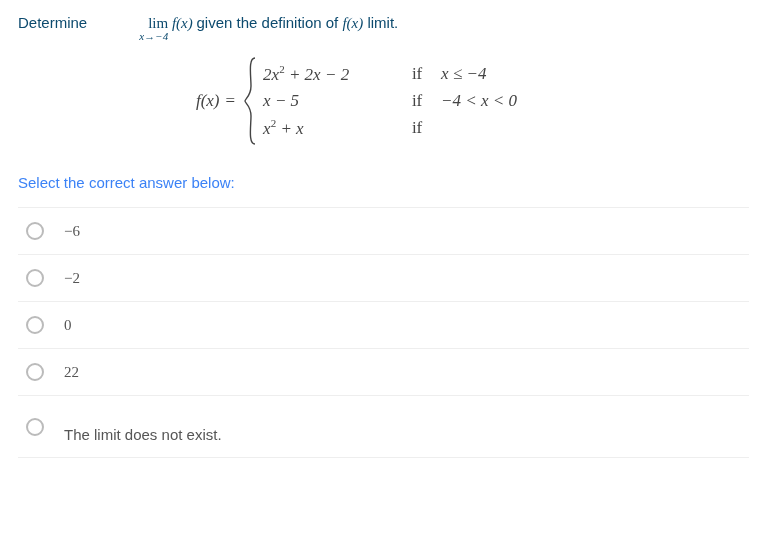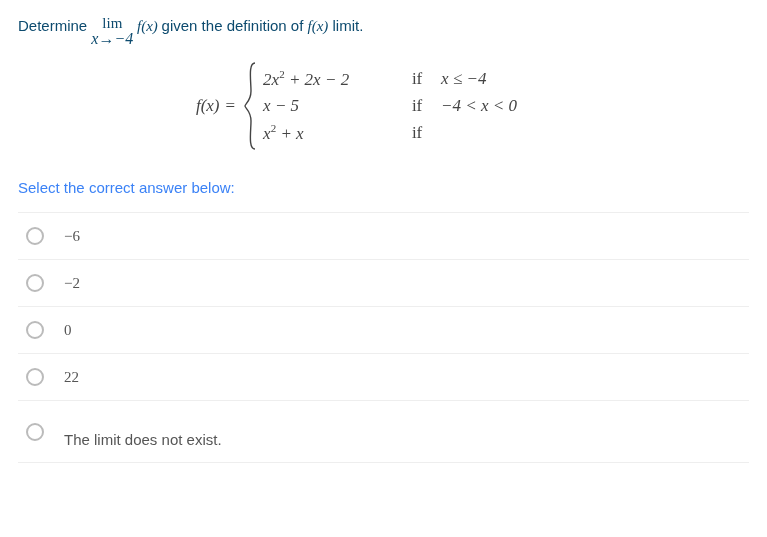--- a/index.html
+++ b/index.html
@@ -13,28 +13,29 @@
     font-size: 15px;
   }
   .question-text {
     color: #0c4a6e;
     margin-bottom: 18px;
   }
   .math { font-family: "Times New Roman", serif; font-style: italic; }
   .limit {
     display: inline-flex;
     flex-direction: column;
-    align-items: center;
+    align-items: flex-end;
     vertical-align: middle;
     line-height: 1;
     position: relative;
     top: 4px;
+    margin-left: 48px;
   }
   .limit .top { font-size: 15px; font-style: normal; }
-  .limit .bot { font-size: 16px; }
+  .limit .bot { font-size: 11px; }
   .piecewise-wrap {
     display: flex;
     justify-content: center;
     margin: 6px 0 28px 0;
     color: #444;
   }
   .piecewise {
     display: inline-flex;
     align-items: center;
     font-family: "Times New Roman", serif;

